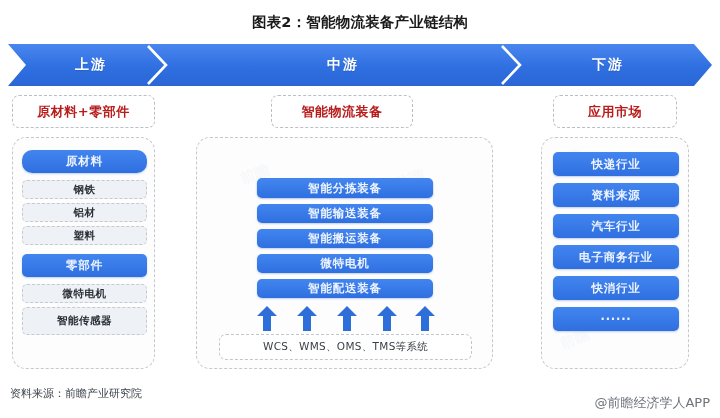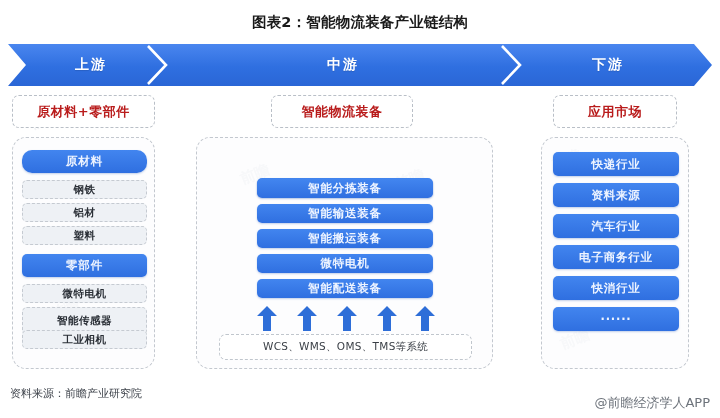--- a/index.html
+++ b/index.html
@@ -171,21 +171,20 @@
   <div class="hdr-card" id="hdr-down">应用市场</div>
 
   <div class="col-box" id="col-up">
     <div class="pill pill-blue" id="up-h1">原材料</div>
     <div class="pill pill-grey" id="up-i1">钢铁</div>
     <div class="pill pill-grey" id="up-i2">铝材</div>
     <div class="pill pill-grey" id="up-i3">塑料</div>
     <div class="pill pill-grey" id="up-i4">微特电机</div>
     <div class="pill pill-blue" id="up-h2">零部件</div>
     <div class="pill pill-grey" id="up-i5">智能传感器</div>
-    <div class="pill pill-grey" id="up-i6">工业相机</div>
   </div>
 
   <div class="col-box" id="col-mid">
     <div class="pill pill-blue eq" id="eq0">智能仓储装备</div>
     <div class="pill pill-blue eq" id="eq1">智能分拣装备</div>
     <div class="pill pill-blue eq" id="eq2">智能输送装备</div>
     <div class="pill pill-blue eq" id="eq3">智能搬运装备</div>
     <div class="pill pill-blue eq" id="eq4">微特电机</div>
     <div class="pill pill-blue eq" id="eq5">智能配送装备</div>
 

